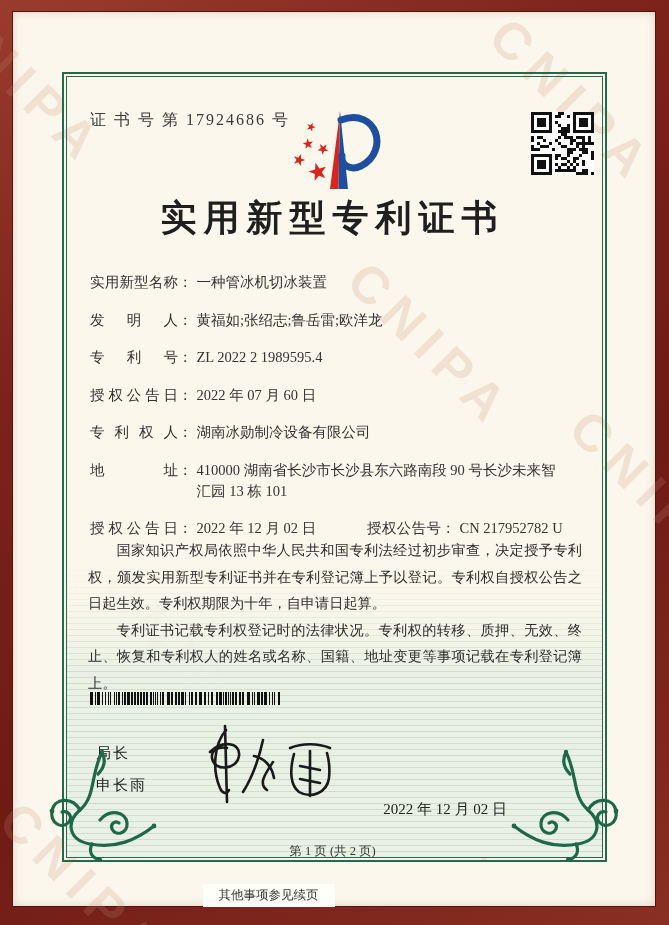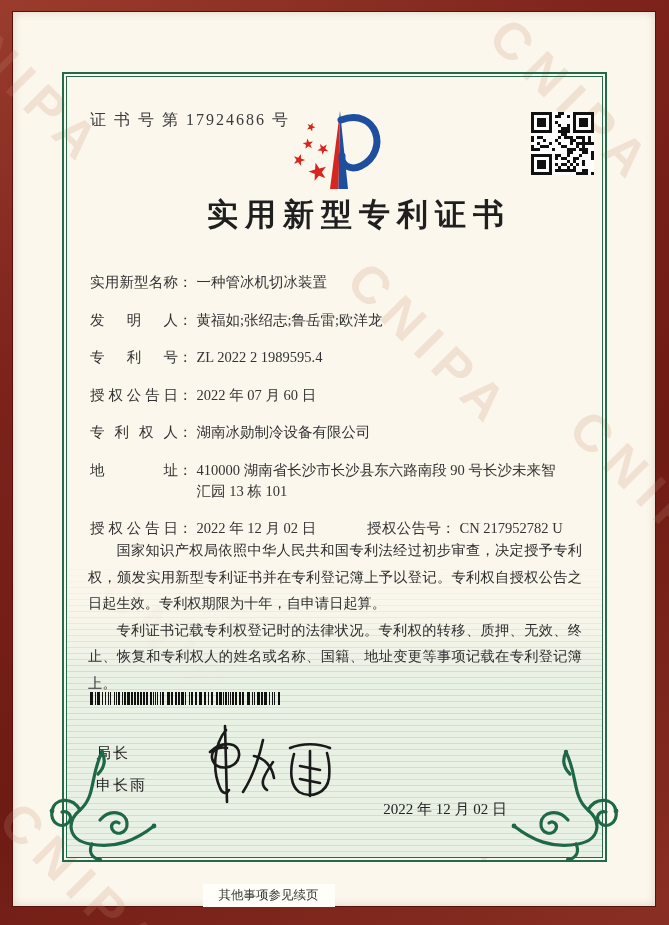--- a/index.html
+++ b/index.html
@@ -27,22 +27,22 @@
     position:absolute;left:3px;right:3px;bottom:3px;height:300px;
     background:
       linear-gradient(180deg,#fcf7ec 0,rgba(252,247,236,0) 115px),
       repeating-linear-gradient(180deg,rgba(120,160,125,.22) 0 1px,rgba(0,0,0,0) 1px 6px),
       linear-gradient(180deg,rgba(233,240,228,0) 0,#e9f0e4 125px);
   }
   .cert-no{position:absolute;left:90px;top:110px;z-index:2;font-size:16px;letter-spacing:2px;color:#3a3a3a;}
   .logo{position:absolute;left:277px;top:103px;z-index:2;}
   .qr{position:absolute;left:531px;top:112px;z-index:2;line-height:0;}
   .title{
-    position:absolute;left:62px;top:194px;width:594px;z-index:2;text-align:center;
-    font-size:31px;font-weight:700;letter-spacing:7px;color:#1f1f1f;
+    position:absolute;left:62px;top:194px;width:541px;z-index:2;text-align:center;
+    font-size:36px;font-weight:700;letter-spacing:7px;color:#1f1f1f;
   }
   .fields{position:absolute;left:90px;top:272px;width:488px;z-index:2;font-size:14.5px;color:#333;}
   .frow{display:flex;margin-bottom:16.5px;line-height:21px;position:relative;}
   .flabel{display:inline-block;width:88px;text-align:justify;text-align-last:justify;flex:0 0 88px;}
   .colon{flex:0 0 auto;}
   .fval{margin-left:4px;}
   .pair2{position:absolute;left:253px;top:0;display:flex;}
   .pair2 .flabel{width:74px;flex:0 0 74px;margin-left:24px;}
   .body-text{
     position:absolute;left:88px;top:537px;width:494px;z-index:2;
@@ -459,14 +459,15 @@
       <path d="M77,40 C69,52 62,62 71,68"></path>
       <path d="M94,26 C106,21 122,21 134,26"></path>
       <path d="M98,32 C93,50 95,64 103,70 C115,77 131,71 133,56 C134,46 133,38 131,31"></path>
       <path d="M114,29 L114,74"></path>
       <path d="M104,44 L124,48"></path>
       <path d="M104,57 L124,61"></path>
     </g>
   </svg>
 
   <div class="issue-date">2022 年 12 月 02 日</div>
+  <div class="page-info">第 1 页 (共 2 页)</div>
   <div class="footer-note"><span>其他事项参见续页</span></div>
 </div>
 
 </body></html>

